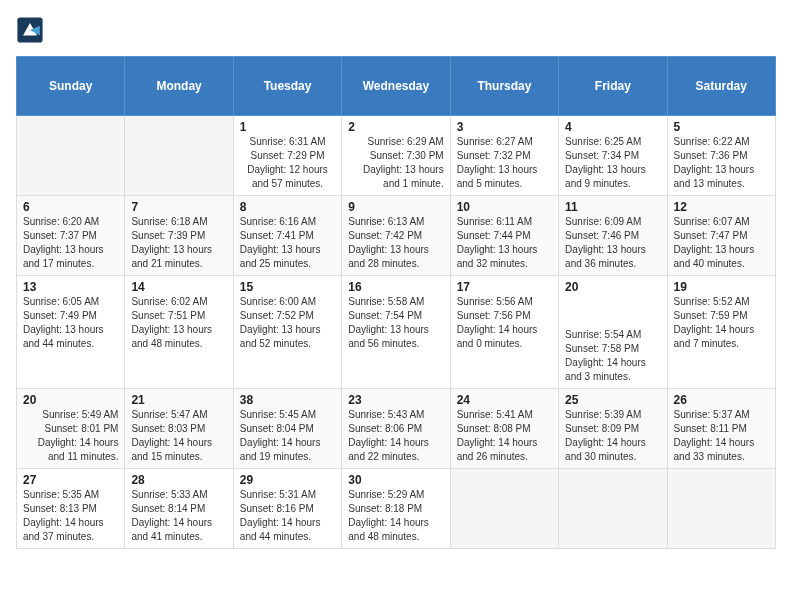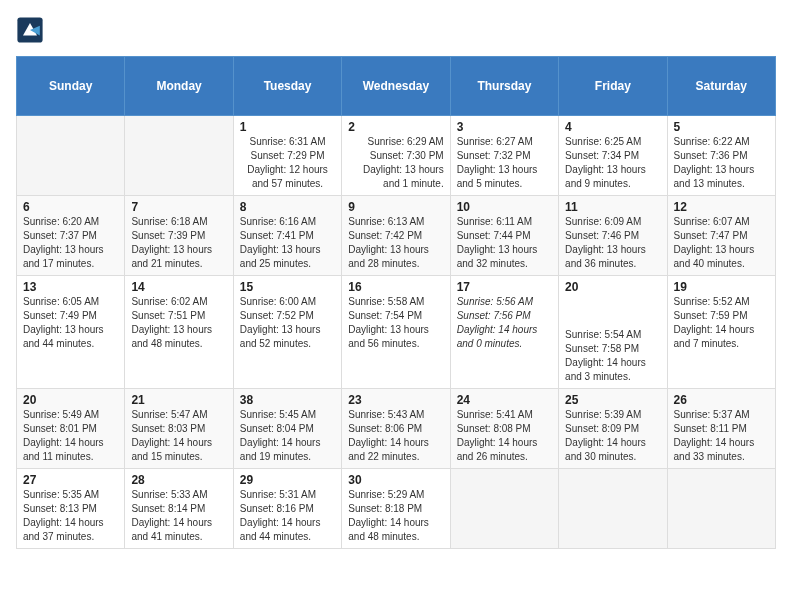--- a/index.html
+++ b/index.html
@@ -227,41 +227,41 @@
 Daylight: 13 hours and 52 minutes.</div>
           </td>
           <td>
             <span class="day-num">16</span>
             <div class="day-info" style="white-space: pre-line;">Sunrise: 5:58 AM
 Sunset: 7:54 PM
 Daylight: 13 hours and 56 minutes.</div>
           </td>
           <td>
             <span class="day-num">17</span>
-            <div class="day-info" style="white-space: pre-line; font-style: italic;">Sunrise: 5:56 AM
+            <div class="day-info" style="white-space: pre-line;">Sunrise: 5:56 AM
 Sunset: 7:56 PM
 Daylight: 14 hours and 0 minutes.</div>
           </td>
           <td>
             <span class="day-num">20</span>
             <div class="day-info" style="white-space: pre-line; margin-top: 34px;">Sunrise: 5:54 AM
 Sunset: 7:58 PM
 Daylight: 14 hours and 3 minutes.</div>
           </td>
           <td>
             <span class="day-num">19</span>
             <div class="day-info" style="white-space: pre-line;">Sunrise: 5:52 AM
 Sunset: 7:59 PM
 Daylight: 14 hours and 7 minutes.</div>
           </td>
         </tr>
         <tr>
           <td>
             <span class="day-num">20</span>
-            <div class="day-info" style="white-space: pre-line;">Sunrise: 5:49 AM
+            <div class="day-info" style="white-space: pre-line; text-align: right;">Sunrise: 5:49 AM
 Sunset: 8:01 PM
 Daylight: 14 hours and 11 minutes.</div>
           </td>
           <td>
             <span class="day-num">21</span>
             <div class="day-info" style="white-space: pre-line;">Sunrise: 5:47 AM
 Sunset: 8:03 PM
 Daylight: 14 hours and 15 minutes.</div>
           </td>
           <td>

